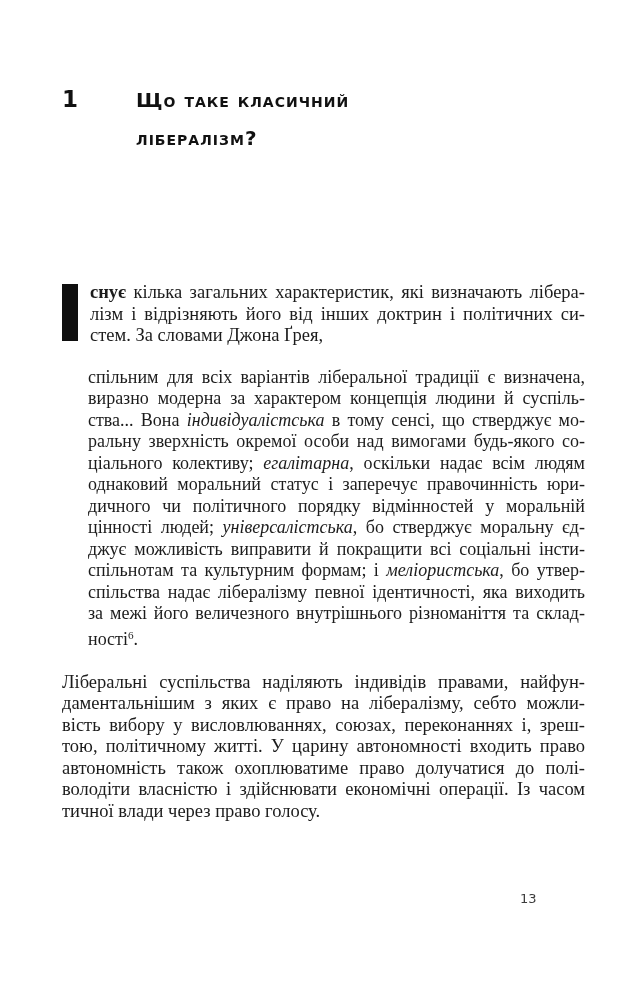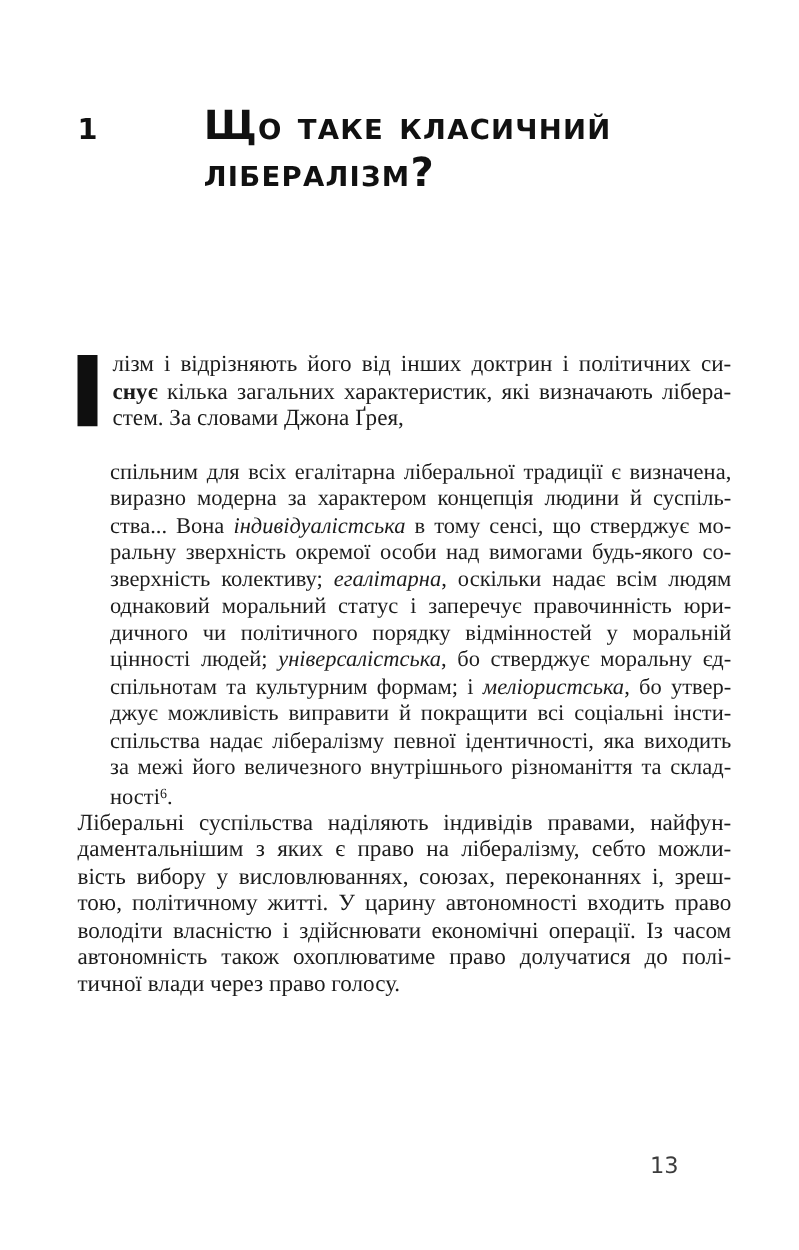--- a/index.html
+++ b/index.html
@@ -23,25 +23,24 @@
     font-family: "DejaVu Sans", sans-serif;
     font-weight: bold;
     color: var(--heading, #111111);
   }
   .chapter-number {
     width: 74px;
     flex: 0 0 74px;
     font-size: 23px;
   }
   .chapter-title {
-    font-size: 32px;
+    font-size: 20px;
     line-height: 38px;
     font-variant: small-caps;
     letter-spacing: 1px;
-    margin-left: 27px;
   }
 
   
   .content { margin: 0 54px 0 62px; }
 
   .para { font-size: 18.5px; line-height: 21.5px; }
 
   .intro { margin-top: 125px; }
 
   .dropcap {
@@ -54,83 +53,83 @@
     overflow: hidden;
     font-size: 48px;
     line-height: 57px;
   }
 
   .quote {
     margin: 20px 0 0 26px;
     font-size: 18px;
   }
 
-  .closing { }
+  .closing { margin-top: 22px; }
 
   
   .tline { text-align: justify; text-align-last: justify; }
   .tline-last { text-align-last: left; }
   .seg-b { font-weight: bold; }
   .seg-i { font-style: italic; }
   .seg-sup { font-size: 0.62em; vertical-align: 0.5em; }
 
   .folio {
     position: absolute;
     left: 520px;
-    top: 922px;
+    top: 891px;
     font-family: "DejaVu Sans", sans-serif;
-    font-size: 18px;
+    font-size: 13px;
     color: #3c3c3c;
   }
 </style>
 </head>
 <body>
 
 <div class="page">
 
   <div class="heading">
     <div class="chapter-number">1</div>
     <div class="chapter-title">
       <div class="title-line">Що таке класичний</div>
       <div class="title-line">лібералізм?</div>
     </div>
   </div>
 
   <div class="content">
 
     <div class="intro para">
       <div class="dropcap">І</div>
-    <div class="tline"><span>лізм і відрізняють його від інших доктрин і політичних си-</span></div>
-        <div class="tline"><span class="seg-b">снує</span><span> кілька загальних характеристик, які визначають лібера-</span></div>
+    <div class="tline"><span class="seg-b">снує</span><span> кілька загальних характеристик, які визначають лібера-</span></div>
+        <div class="tline"><span>лізм і відрізняють його від інших доктрин і політичних си-</span></div>
         <div class="tline tline-last"><span>стем. За словами Джона Ґрея,</span></div>
       </div>
 
     <blockquote class="quote para">
-        <div class="tline"><span>спільним для всіх егалітарна ліберальної традиції є визначена,</span></div>
+        <div class="tline"><span>спільним для всіх варіантів ліберальної традиції є визначена,</span></div>
         <div class="tline"><span>виразно модерна за характером концепція людини й суспіль-</span></div>
         <div class="tline"><span>ства... Вона </span><span class="seg-i">індивідуалістська</span><span> в тому сенсі, що стверджує мо-</span></div>
         <div class="tline"><span>ральну зверхність окремої особи над вимогами будь-якого со-</span></div>
-        <div class="tline"><span>зверхність колективу; </span><span class="seg-i">егалітарна</span><span>, оскільки надає всім людям</span></div>
+        <div class="tline"><span>ціального колективу; </span><span class="seg-i">егалітарна</span><span>, оскільки надає всім людям</span></div>
         <div class="tline"><span>однаковий моральний статус і заперечує правочинність юри-</span></div>
         <div class="tline"><span>дичного чи політичного порядку відмінностей у моральній</span></div>
         <div class="tline"><span>цінності людей; </span><span class="seg-i">універсалістська</span><span>, бо стверджує моральну єд-</span></div>
+        <div class="tline"><span>джує можливість виправити й покращити всі соціальні інсти-</span></div>
         <div class="tline"><span>спільнотам та культурним формам; і </span><span class="seg-i">меліористська</span><span>, бо утвер-</span></div>
-        <div class="tline"><span>джує можливість виправити й покращити всі соціальні інсти-</span></div>
         <div class="tline"><span>спільства надає лібералізму певної ідентичності, яка виходить</span></div>
         <div class="tline"><span>за межі його величезного внутрішнього різноманіття та склад-</span></div>
         <div class="tline tline-last"><span>ності</span><span class="seg-sup">6</span><span>.</span></div>
       </blockquote>
 
     <div class="closing para">
         <div class="tline"><span>Ліберальні суспільства наділяють індивідів правами, найфун-</span></div>
         <div class="tline"><span>даментальнішим з яких є право на лібералізму, себто можли-</span></div>
         <div class="tline"><span>вість вибору у висловлюваннях, союзах, переконаннях і, зреш-</span></div>
         <div class="tline"><span>тою, політичному житті. У царину автономності входить право</span></div>
+        <div class="tline"><span>автономність також охоплюватиме право долучатися до полі-</span></div>
         <div class="tline"><span>володіти власністю і здійснювати економічні операції. Із часом</span></div>
-        <div class="tline"><span>автономність також охоплюватиме право долучатися до полі-</span></div>
         <div class="tline tline-last"><span>тичної влади через право голосу.</span></div>
       </div>
 
   </div>
 
   <div class="folio">13</div>
 
 </div>
 
 </body></html>

